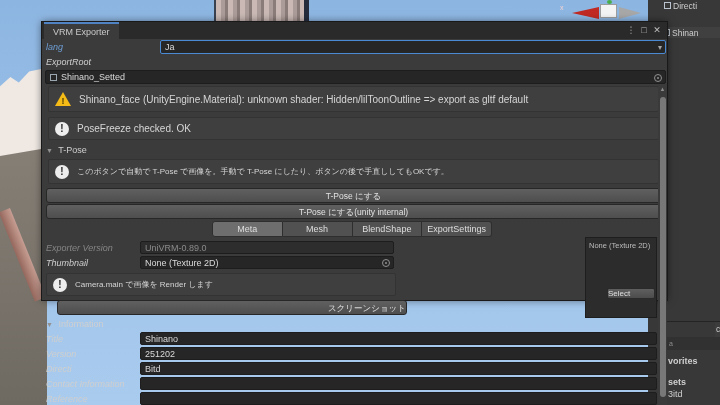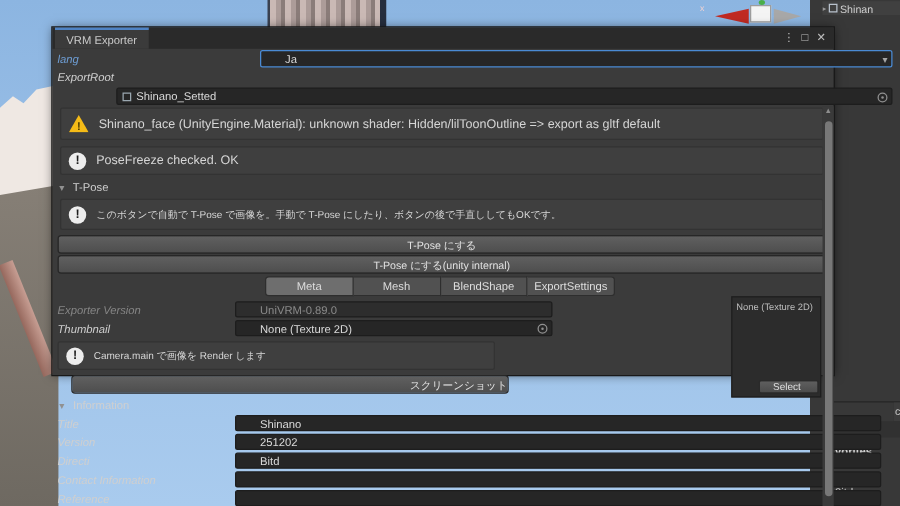--- a/index.html
+++ b/index.html
@@ -58,21 +58,21 @@
   .win-titlebar { position:absolute; left:0; top:0; width:625px; height:17px; background:#2a2a2a; }
   .win-tab { position:absolute; left:2px; top:0; height:17px; padding:1px 9px 0;
              background:#3b3b3b; border-top:2px solid #4f83c4; color:#cacaca; font-size:9px; line-height:14px; }
   .win-ctl { position:absolute; top:2px; width:12px; height:13px; color:#bdbdbd; font-size:9px;
              text-align:center; line-height:13px; }
 
   .lbl { position:absolute; font-size:9px; color:#cfcfcf; white-space:nowrap;font-style:italic; }
   .lbl-blue { color:#6e9ed5; }
   .lbl-dis  { color:#858585; }
   .fld { position:absolute; height:14px; background:#262626; border:1px solid #1d1d1d; border-radius:2px;
-         font-size:9px; color:#dadada; line-height:12px; padding:0 19px; white-space:nowrap; overflow:hidden;margin-left:48px; }
+         font-size:9px; color:#dadada; line-height:12px; padding:0 4px; white-space:nowrap; overflow:hidden; }
   .fld-focus { border:1px solid #4a8ad4; }
   .fld-dis   { color:#8a8a8a; background:#2d2d2d; }
   .dd-arrow  { position:absolute; right:3px; top:1px; font-size:8px; color:#a5a5a5; }
   .picker { position:absolute; right:3px; top:2.5px; width:8px; height:8px; border:1px solid #909090;
             border-radius:50%; }
   .picker::after { content:""; position:absolute; left:2px; top:2px; width:2px; height:2px;
             background:#909090; border-radius:50%; }
   .obj-ic { position:absolute; left:4px; top:3px; width:7px; height:7px; border:1px solid #9aa7b0; }
 
   .hbox { position:absolute; background:#3f3f3f; border:1px solid #333; border-radius:2px;
@@ -95,23 +95,23 @@
   .tab-strip { position:absolute; left:170px; top:199px; width:280px; height:16px; display:flex; }
   .tseg { flex:1; background:#515151; border:1px solid #2e2e2e; border-left-width:0; color:#dedede;
           font-size:9px; text-align:center; line-height:14px; }
   .tseg:first-child { border-left-width:1px; border-radius:3px 0 0 3px; }
   .tseg:last-child  { border-radius:0 3px 3px 0; }
   .tseg.on { background:#6e6e6e; }
 
   .preview { position:absolute; left:543px; top:215px; width:72px; height:81px; background:#2c2c2c;
              border:1px solid #1e1e1e; }
   .preview-label { position:absolute; left:3px; top:3px; font-size:7.5px; color:#bdbdbd; white-space:nowrap; }
-  .sel-btn { position:absolute; right:1px; bottom:2px; width:48px; height:11px;
+  .sel-btn { position:absolute; right:1px; bottom:18px; width:48px; height:11px;
              background:linear-gradient(180deg,#5f5f5f,#4c4c4c); border:1px solid #2a2a2a; border-radius:2px;
-             color:#e0e0e0; font-size:8px; text-align:center; line-height:9px; padding-right:3px; }
+             color:#e0e0e0; font-size:8px; text-align:left; line-height:9px; padding-right:3px; }
 
   .sbar { position:absolute; left:616px; top:63px; width:9px; height:320px; background:#3a3a3a; }
   .sbar-up { position:absolute; left:0; top:1px; width:9px; text-align:center; font-size:6px; color:#8d8d8d; }
   .sbar-thumb { position:absolute; left:1.5px; top:12px; width:6px; height:300px; background:#787878; border-radius:3px; }
 </style>
 </head>
 <body>
 
 <div class="stage">
 
@@ -124,21 +124,21 @@
   <div class="gz-red"></div>
   <div class="gz-cube"></div>
   <div class="gz-gray"></div>
   <div class="gz-green"></div>
 
   <div class="editor-right"></div>
   <div class="hier-row" style="top:0;">
     <span class="cube-ic"></span>
     <span>Directi</span>
   </div>
-  <div class="hier-row" style="top:1px;left:658px;width:62px;background:#404040;">
+  <div class="hier-row" style="top:27px;left:658px;width:62px;background:#404040;">
     <span class="tri-exp">▸</span>
     <span class="cube-ic"></span>
     <span>Shinan</span>
   </div>
 
   <div class="proj">
     <div class="proj-tabs">
       <div class="proj-tab">ct</div>
       <div class="bulb"></div>
       <div class="proj-tab2">L</div>

